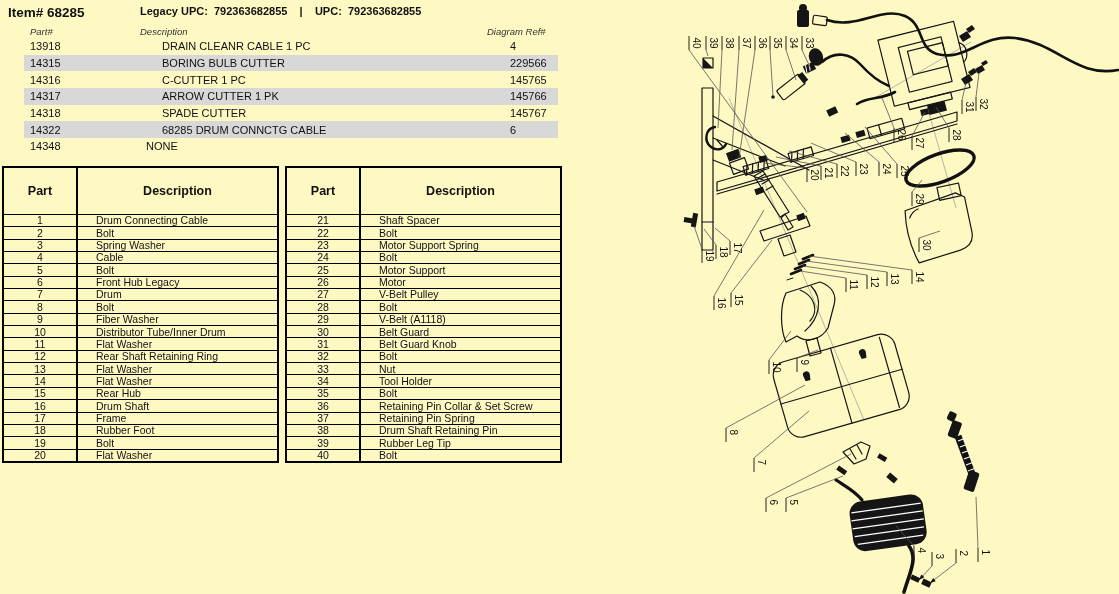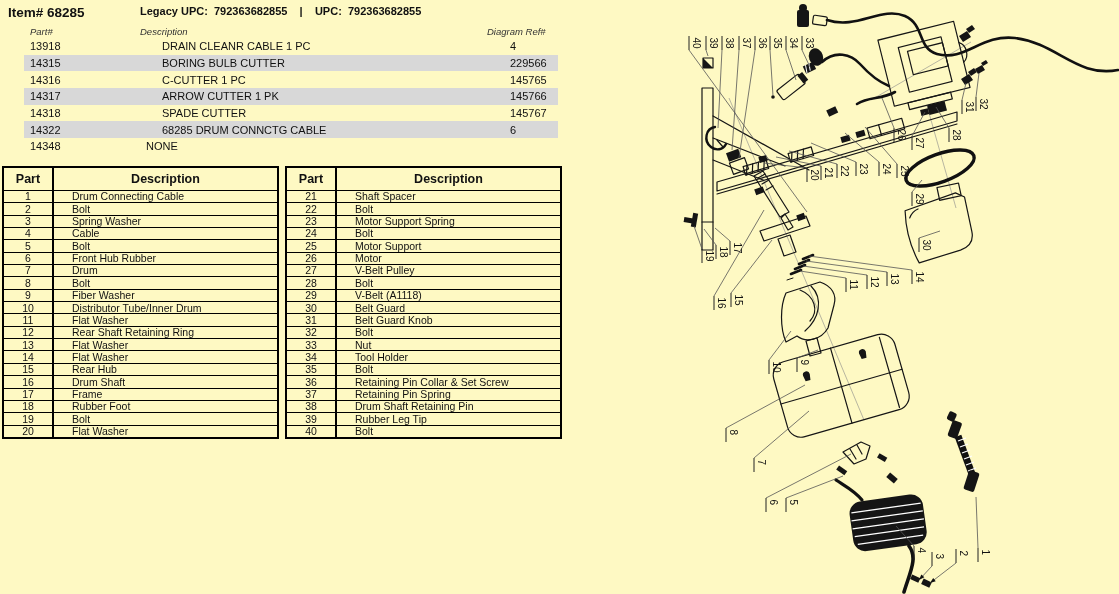--- a/index.html
+++ b/index.html
@@ -17,21 +17,21 @@
   .trow{display:flex;align-items:center;height:16.7px;font-size:11px;font-weight:normal;}
   .trow.shade{background:var(--row-shade,#d8d8d8);}
   .trow .c-part{width:116px;padding-left:6px;}
   .trow .c-desc{width:348px;margin-left:16px;}
   .trow .c-ref{flex:1;}
   
   .ptable{position:absolute;top:166px;border-collapse:collapse;table-layout:fixed;width:277px;
           border:2px solid #000;}
   .ptable.left{left:2px;}  .ptable.right{left:285px;}
   .ptable th{border:1px solid #000;border-bottom:1.5px solid #000;font-size:12.5px;font-weight:bold;
-             height:14px;padding:4px;text-align:center;line-height:1;}
+             height:14px;padding:16px;text-align:center;line-height:1;}
   .ptable td{border:1px solid #000;font-size:10.5px;height:11.35px;padding:0;line-height:1;
              overflow:hidden;white-space:nowrap;}
   .ptable .pnum{width:40px;text-align:center;border-right:2px solid #000;}
   .ptable .pdesc{padding-left:18px;}
   
   .diagram{position:absolute;left:659px;top:0;width:460px;height:594px;}
   .pline{fill:none;stroke:#151515;stroke-width:1.2;stroke-linejoin:round;stroke-linecap:round;}
   .pthin{fill:none;stroke:#888;stroke-width:.6;}
   .pfill{fill:#151515;stroke:none;}
   .cord{fill:none;stroke:#111;stroke-width:2.6;stroke-linecap:round;}
@@ -112,21 +112,21 @@
         <tr>
     <td class="pnum">4</td>
     <td class="pdesc">Cable</td>
   </tr>
         <tr>
     <td class="pnum">5</td>
     <td class="pdesc">Bolt</td>
   </tr>
         <tr>
     <td class="pnum">6</td>
-    <td class="pdesc">Front Hub Rubber</td>
+    <td class="pdesc">Front Hub Legacy</td>
   </tr>
         <tr>
     <td class="pnum">7</td>
     <td class="pdesc">Drum</td>
   </tr>
         <tr>
     <td class="pnum">8</td>
     <td class="pdesc">Bolt</td>
   </tr>
         <tr>

